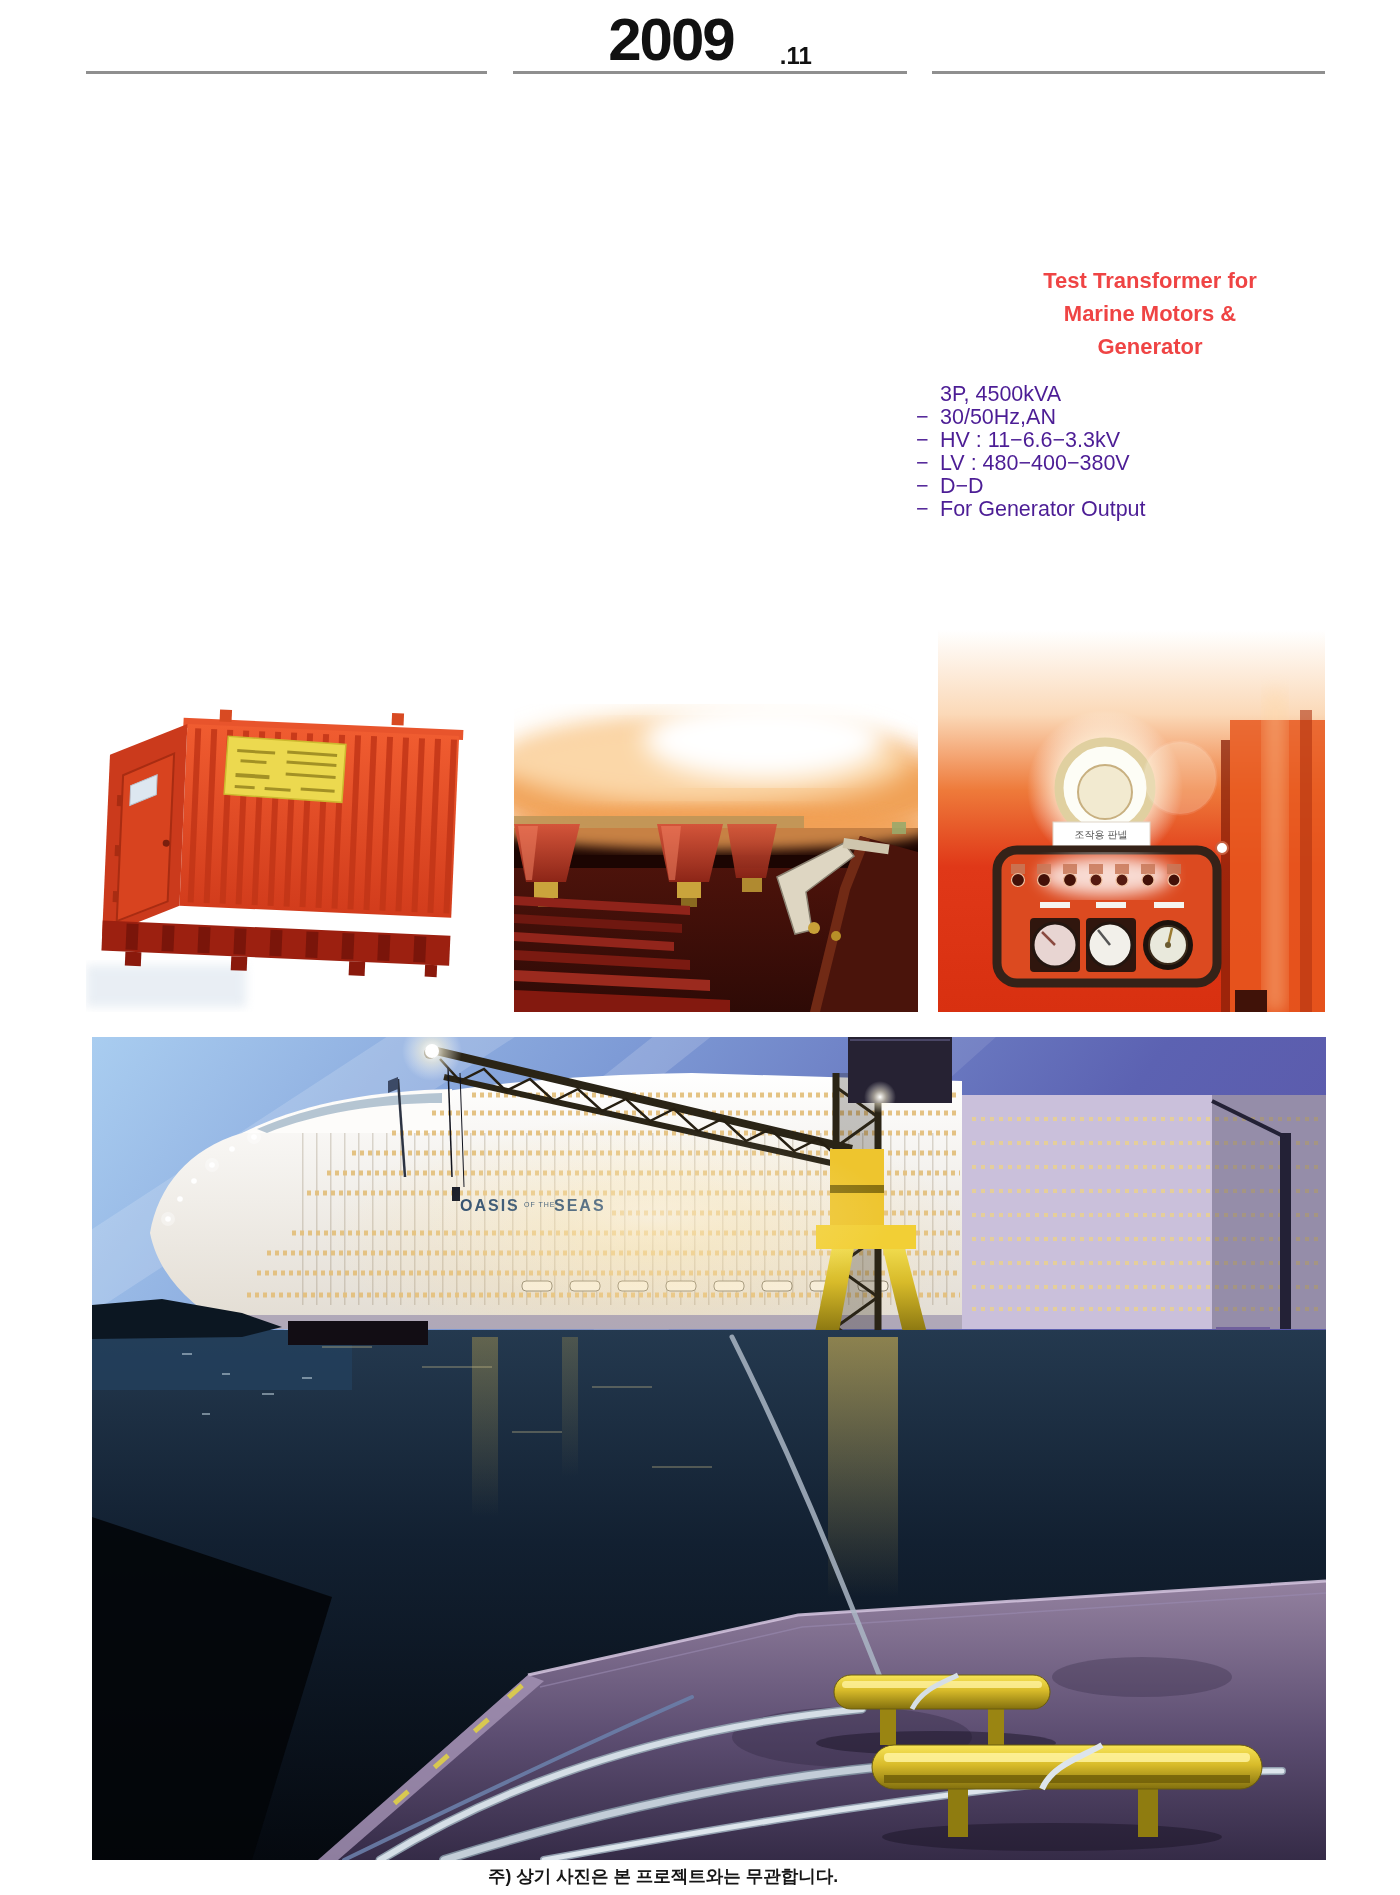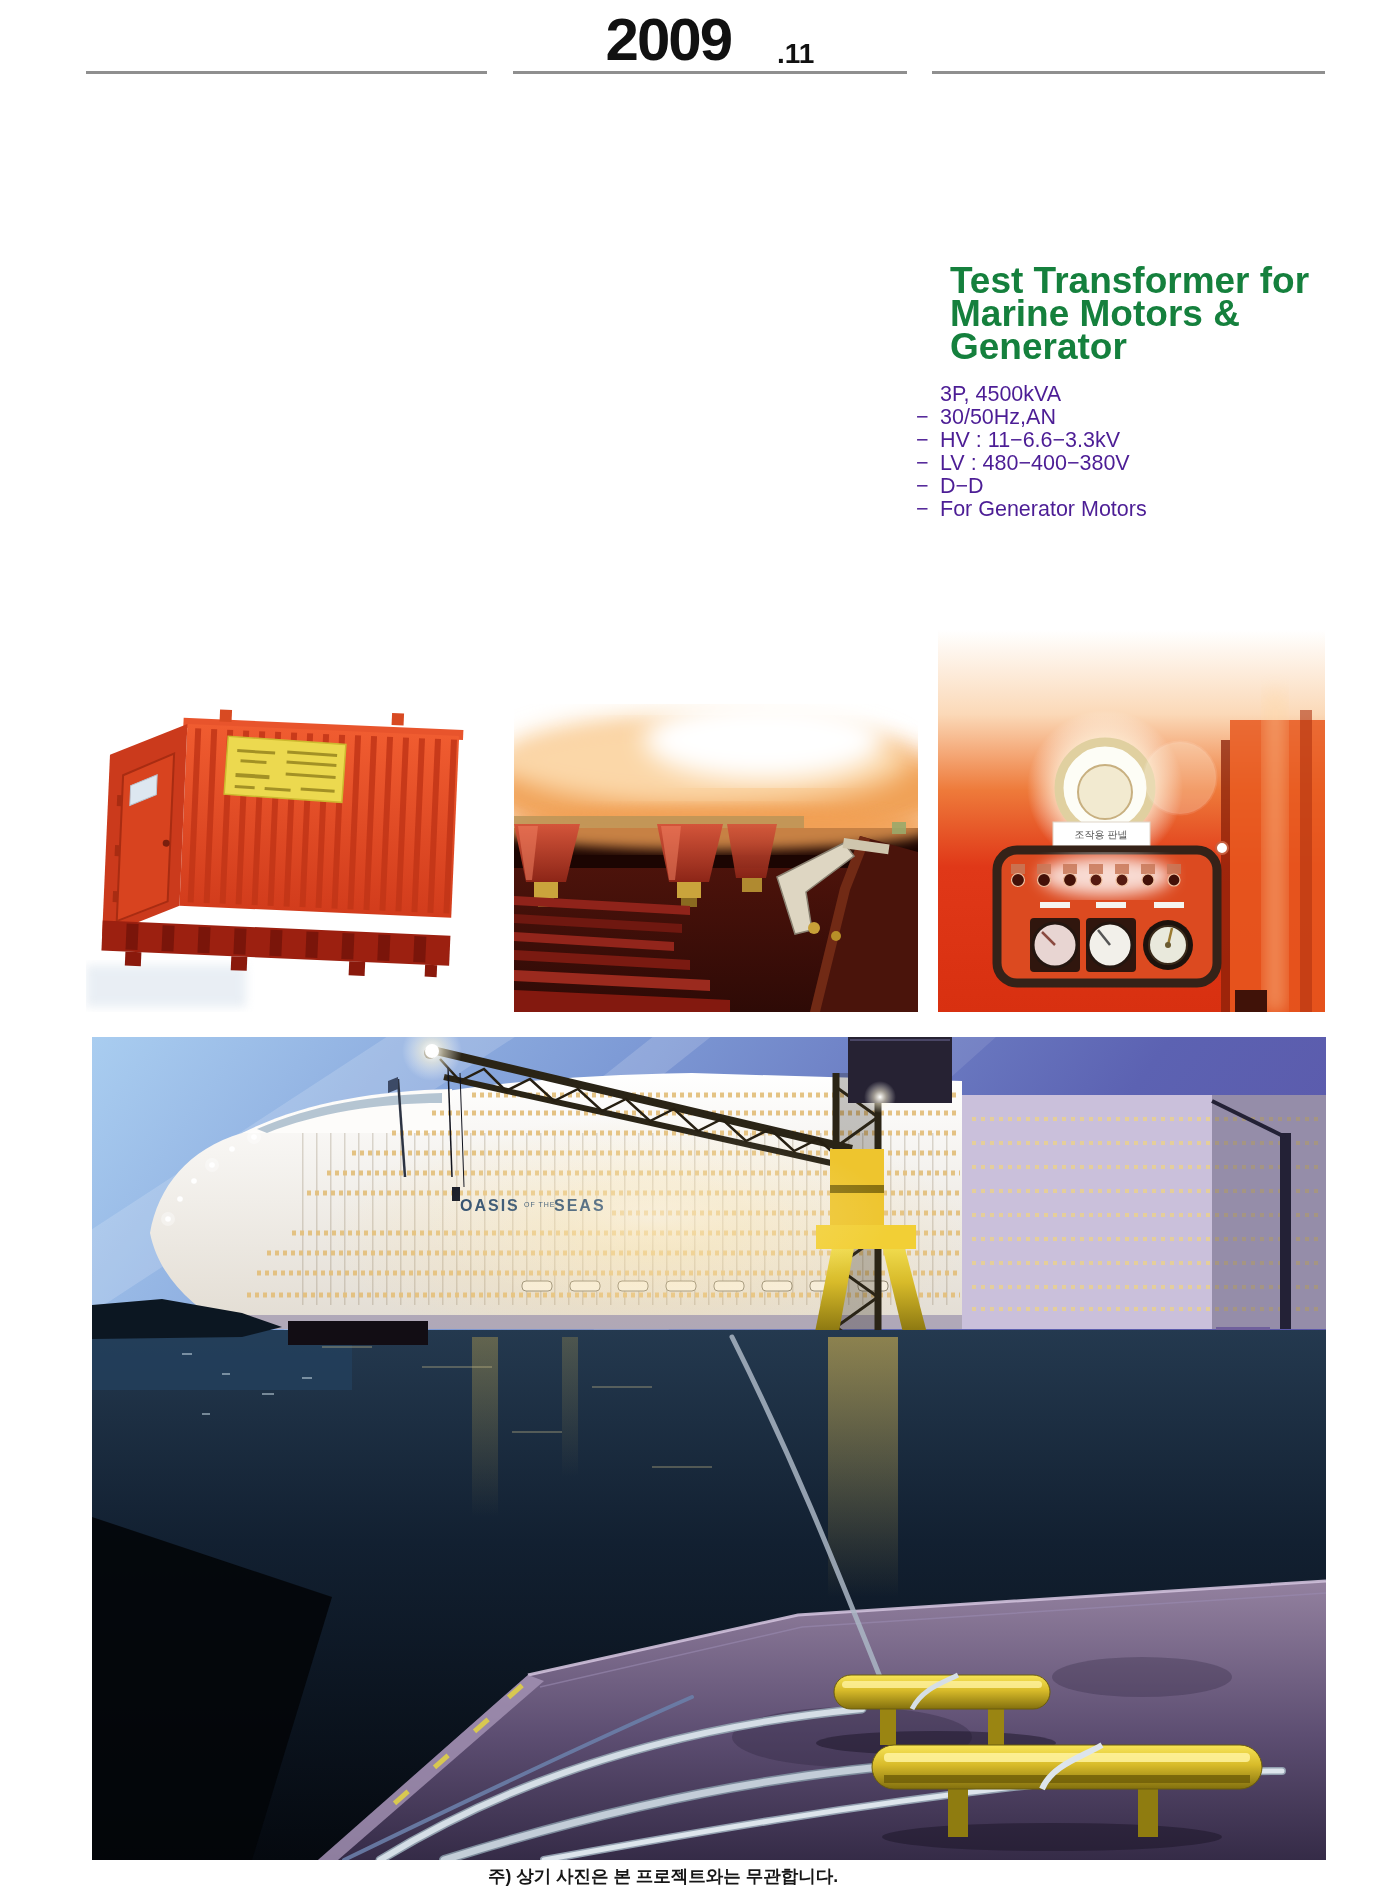--- a/index.html
+++ b/index.html
@@ -2,26 +2,26 @@
 <html><head>
 <meta charset="utf-8">
 <style>
   html,body{margin:0;padding:0;background:#ffffff;}
   .page{position:relative;width:1400px;height:1895px;background:#fff;overflow:hidden;
         font-family:"Liberation Sans",sans-serif;color:#111;}
   .rule{position:absolute;height:3px;background:#8f8f8f;}
   .date-block{position:absolute;left:513px;top:8px;width:394px;height:62px;
               display:flex;align-items:flex-end;justify-content:center;gap:46px;}
   .date-year{font-size:60px;font-weight:bold;letter-spacing:-2px;line-height:1;}
-  .date-month{font-size:28px;font-weight:bold;line-height:1.15;}
+  .date-month{font-size:24px;font-weight:bold;line-height:1.15;}
   .ko-title{position:absolute;left:922px;top:8px;width:404px;height:60px;
             display:flex;align-items:flex-end;justify-content:flex-end;
             font-size:26px;font-weight:bold;letter-spacing:0.5px;}
   .prod-title{position:absolute;left:950px;top:264px;width:400px;
-              font-size:37px;font-weight:bold;line-height:33px;color:#15803d;}
+              font-size:22px;font-weight:bold;line-height:33px;color:#ef4444;text-align:center;}
   .specs{position:absolute;left:916px;top:383px;width:420px;
          font-size:21.5px;line-height:23px;color:#4c1d95;}
   .spec-row{display:flex;}
   .spec-bullet{width:24px;flex:0 0 24px;}
   .photo{position:absolute;display:block;}
   .footer-note{position:absolute;left:0;top:1864px;width:1326px;text-align:center;
                font-size:17.5px;font-weight:600;color:#161616;}
 </style>
 </head>
 <body>
@@ -60,21 +60,21 @@
     <div class="spec-row">
       <span class="spec-bullet">−</span>
       <span>LV : 480−400−380V</span>
       </div>
     <div class="spec-row">
       <span class="spec-bullet">−</span>
       <span>D−D</span>
       </div>
     <div class="spec-row">
       <span class="spec-bullet">−</span>
-      <span>For Generator Motors</span>
+      <span>For Generator Output</span>
       </div>
   </div>
 
   <svg class="photo" style="left:86px;top:630px;" width="401" height="382" viewBox="0 0 401 382">
     <defs>
       <linearGradient id="csideG" x1="0" y1="0" x2="0" y2="1">
         <stop offset="0" stop-color="#f05c30"></stop>
           <stop offset="1" stop-color="#d23c1c"></stop>
       </linearGradient>
       <filter id="soft1">

